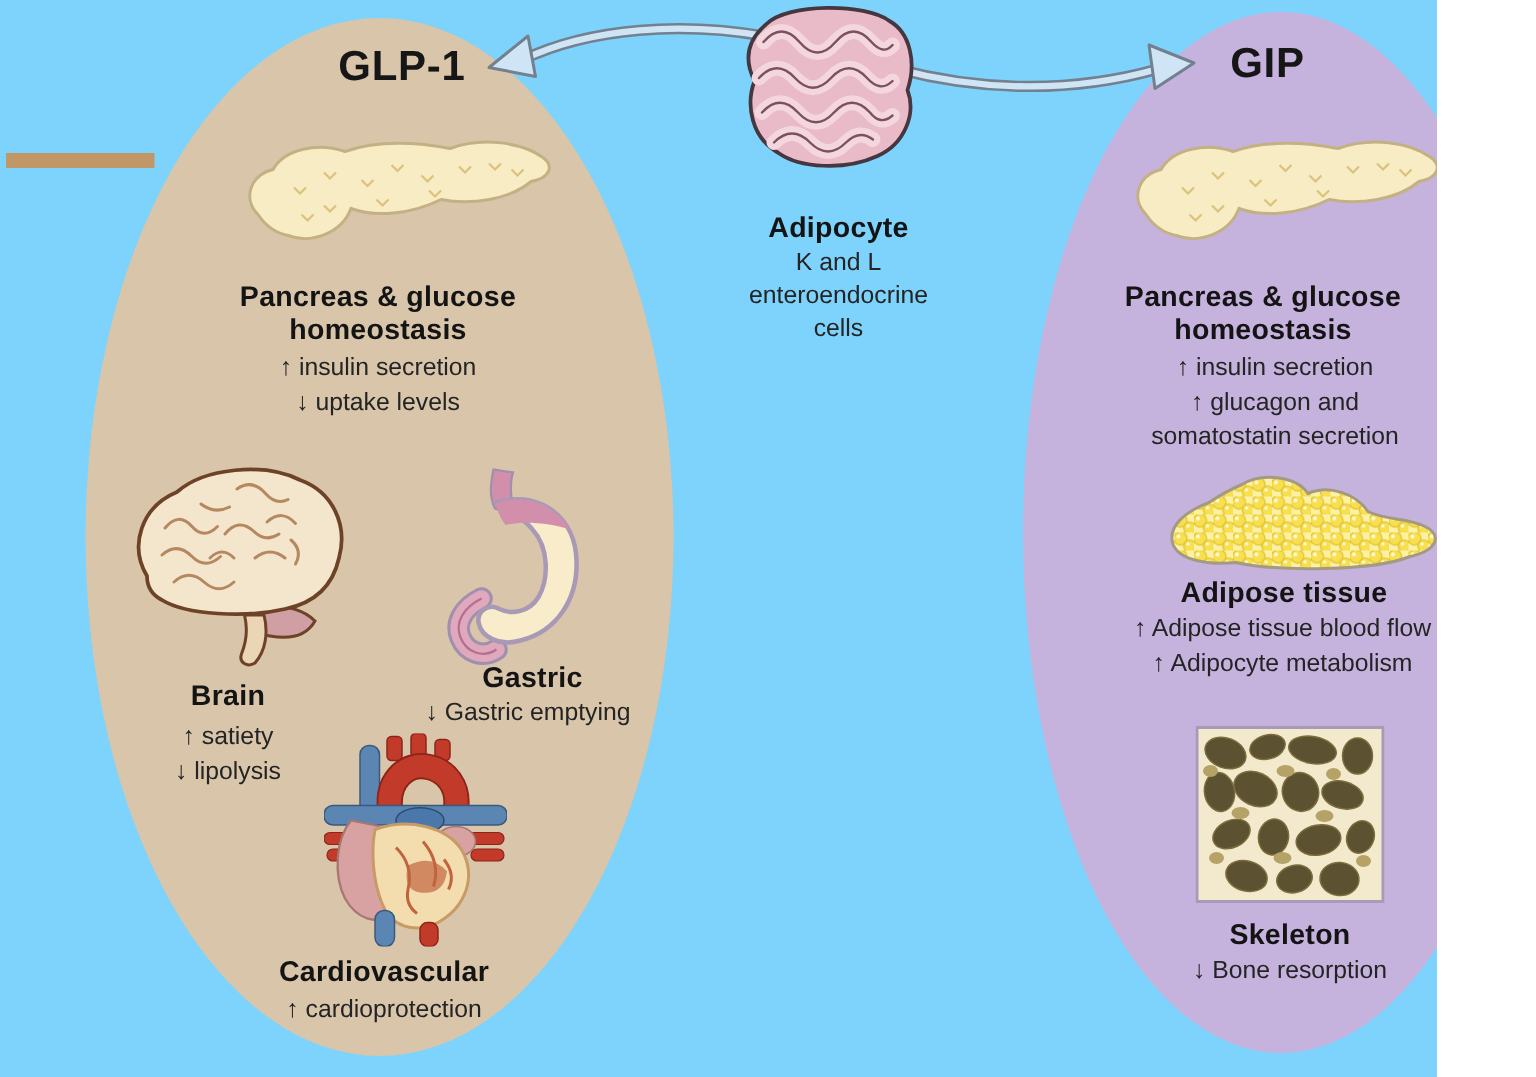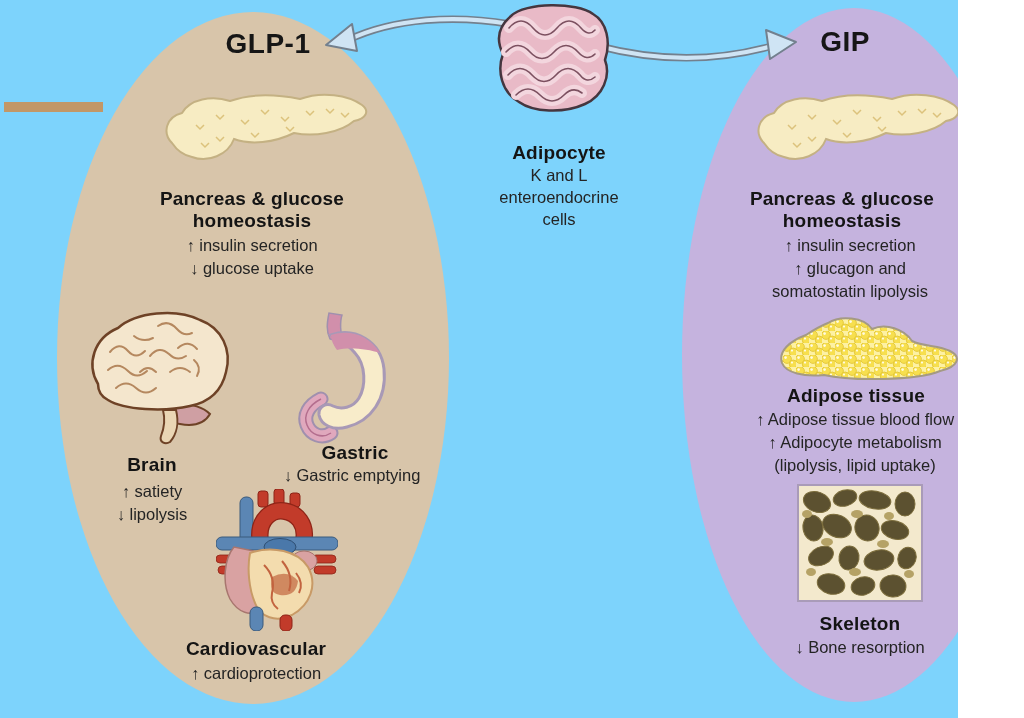--- a/index.html
+++ b/index.html
@@ -193,21 +193,21 @@
 
   <div class="t title" style="left:158px;top:28px;width:220px;">GLP-1</div>
   <div class="t title" style="left:745px;top:26px;width:200px;">GIP</div>
 
   <div class="t h" style="left:484px;top:142px;width:150px;">Adipocyte</div>
   <div class="t b" style="left:482px;top:164px;width:154px;line-height:22px;">K and L enteroendocrine cells</div>
 
   <div class="t h" style="left:142px;top:188px;width:220px;">Pancreas &amp; glucose homeostasis</div>
   <div class="t b" style="left:137px;top:234px;width:230px;">
     <div>↑ insulin secretion</div>
-    <div>↓ glucose uptake</div>
+    <div>↓ uptake levels</div>
   </div>
 
   <div class="t h" style="left:92px;top:454px;width:120px;">Brain</div>
   <div class="t b" style="left:92px;top:480px;width:120px;">
     <div>↑ satiety</div>
     <div>↓ lipolysis</div>
   </div>
 
   <div class="t h" style="left:280px;top:442px;width:150px;">Gastric</div>
   <div class="t b" style="left:262px;top:464px;width:180px;">
@@ -216,28 +216,27 @@
 
   <div class="t h" style="left:146px;top:638px;width:220px;">Cardiovascular</div>
   <div class="t b" style="left:146px;top:662px;width:220px;">
     <div>↑ cardioprotection</div>
   </div>
 
   <div class="t h" style="left:732px;top:188px;width:220px;">Pancreas &amp; glucose homeostasis</div>
   <div class="t b" style="left:727px;top:234px;width:246px;">
     <div>↑ insulin secretion</div>
     <div>↑ glucagon and</div>
-    <div>somatostatin lipolysis</div>
+    <div>somatostatin secretion</div>
   </div>
 
   <div class="t h" style="left:746px;top:385px;width:220px;">Adipose tissue</div>
   <div class="t b" style="left:730px;top:408px;width:250px;">
     <div>↑ Adipose tissue blood flow</div>
     <div>↑ Adipocyte metabolism</div>
-    <div>(lipolysis, lipid uptake)</div>
   </div>
 
   <div class="t b" style="left:750px;top:636px;width:220px;">
     <div>↓ Bone resorption</div>
   </div>
   <div class="t h" style="left:750px;top:613px;width:220px;">Skeleton</div>
 
 </div>
 
 </body></html>

